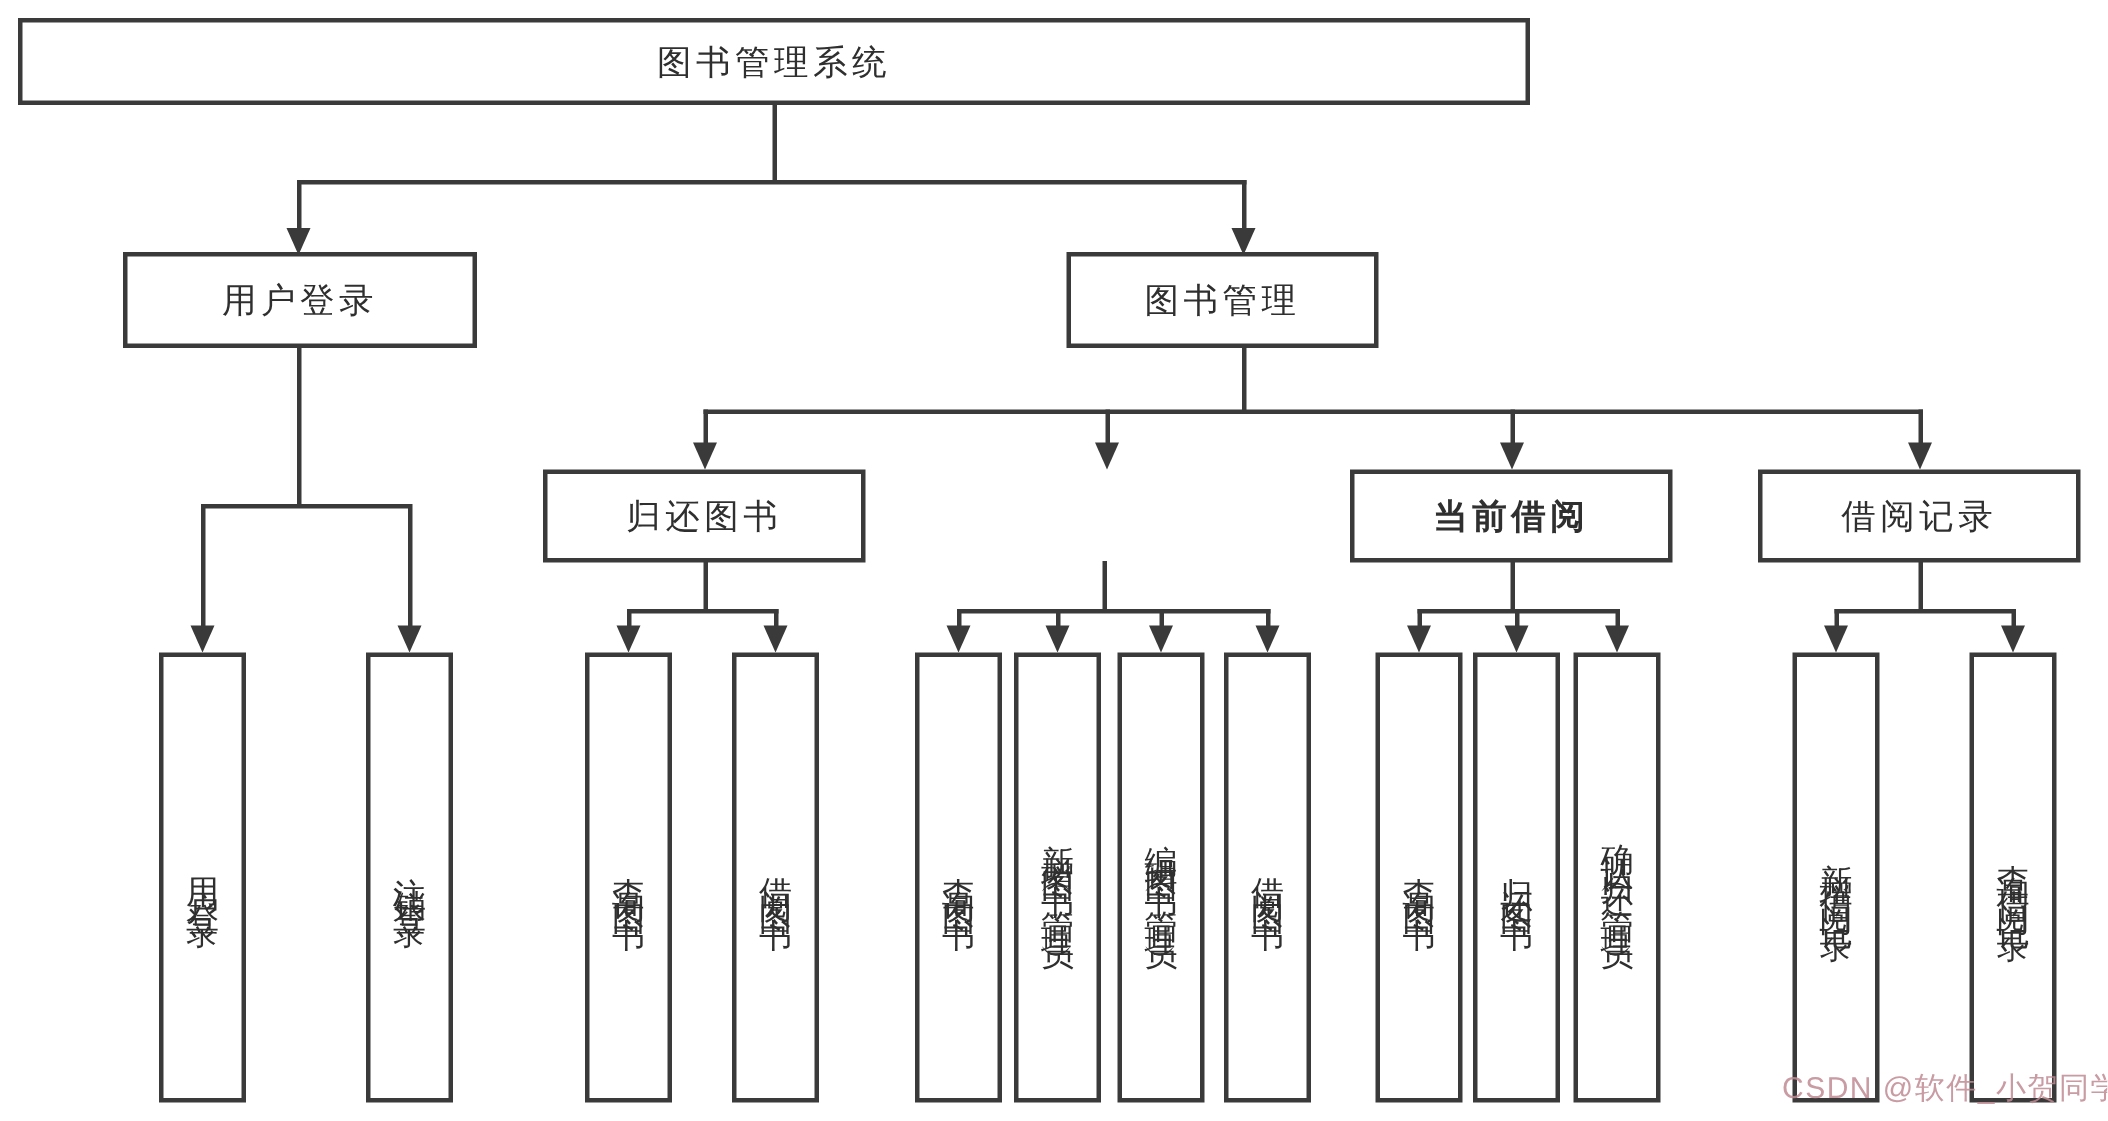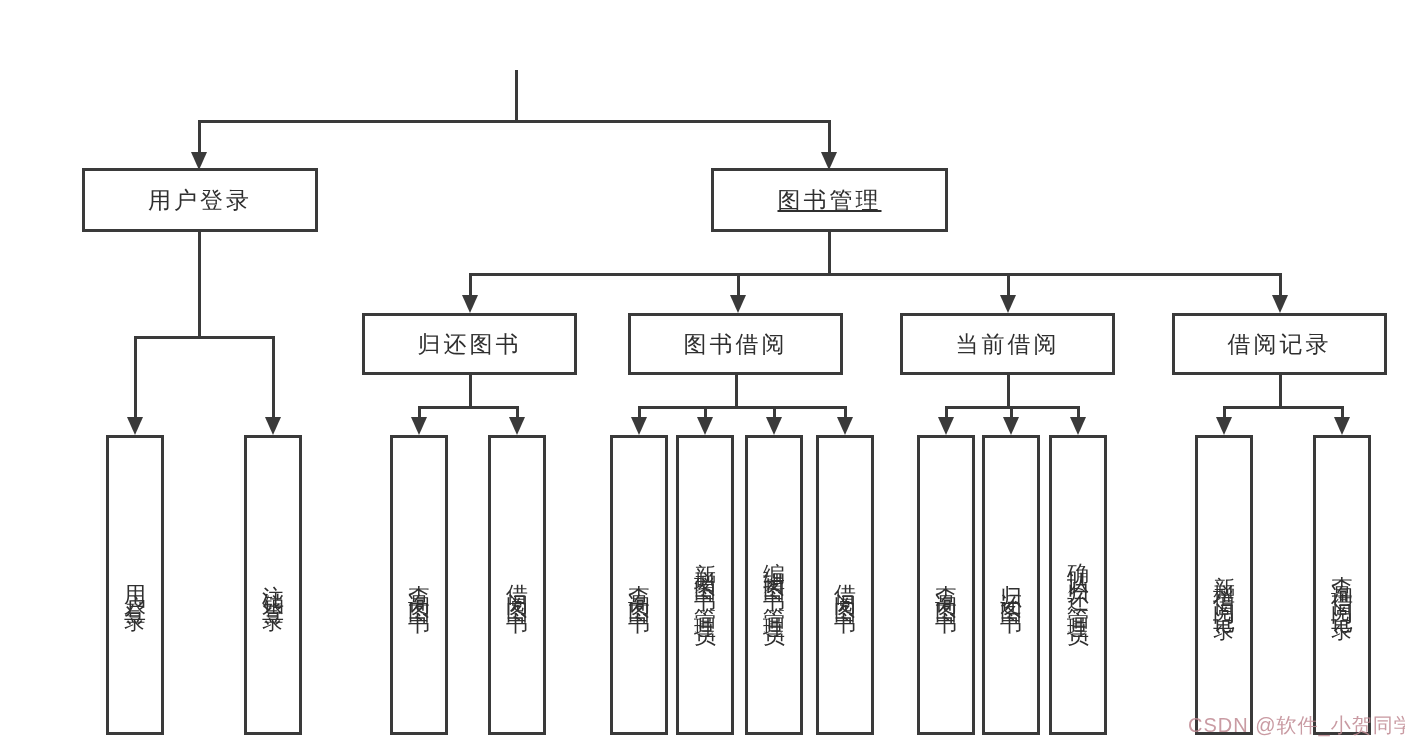--- a/index.html
+++ b/index.html
@@ -27,52 +27,52 @@
   .watermark{
     position:absolute;left:1188px;top:712px;font-size:20px;letter-spacing:1px;
     color:#c08a93;opacity:.85;white-space:nowrap;z-index:5;
   }
 </style>
 </head>
 <body>
 
 <div id="stage">
 
+  <div class="box" style="left:12px;top:12px;width:1008px;height:58px;">图书管理系统</div>
 
   <div class="vline" style="left:515px;top:70px;height:52px;"></div>
   <div class="hline" style="left:198px;top:120px;width:633px;"></div>
   <div class="vline" style="left:198px;top:120px;height:34px;"></div>
   <div class="arrow" style="left:191px;top:152px;"></div>
   <div class="vline" style="left:828px;top:120px;height:34px;"></div>
   <div class="arrow" style="left:821px;top:152px;"></div>
 
   <div class="box" style="left:82px;top:168px;width:236px;height:64px;">用户登录</div>
-  <div class="box" style="left:711px;top:168px;width:237px;height:64px;text-decoration:underline;">图书管理</div>
+  <div class="box" style="left:711px;top:168px;width:208px;height:64px;">图书管理</div>
 
   <div class="vline" style="left:198px;top:232px;height:106px;"></div>
   <div class="hline" style="left:134px;top:336px;width:140px;"></div>
   <div class="vline" style="left:134px;top:336px;height:83px;"></div>
   <div class="arrow" style="left:127px;top:417px;"></div>
   <div class="vline" style="left:272px;top:336px;height:83px;"></div>
   <div class="arrow" style="left:265px;top:417px;"></div>
 
   <div class="vline" style="left:828px;top:232px;height:43px;"></div>
   <div class="hline" style="left:469px;top:273px;width:813px;"></div>
   <div class="vline" style="left:469px;top:273px;height:24px;"></div>
   <div class="arrow" style="left:462px;top:295px;"></div>
   <div class="vline" style="left:737px;top:273px;height:24px;"></div>
   <div class="arrow" style="left:730px;top:295px;"></div>
   <div class="vline" style="left:1007px;top:273px;height:24px;"></div>
   <div class="arrow" style="left:1000px;top:295px;"></div>
   <div class="vline" style="left:1279px;top:273px;height:24px;"></div>
   <div class="arrow" style="left:1272px;top:295px;"></div>
 
   <div class="box" style="left:362px;top:313px;width:215px;height:62px;">归还图书</div>
-  <div class="box" style="left:628px;top:313px;width:215px;height:62px;">图书借阅</div>
-  <div class="box" style="left:900px;top:313px;width:215px;height:62px;">当前借阅</div>
+  <div class="box" style="left:900px;top:313px;width:215px;height:62px;font-weight:bold;">当前借阅</div>
   <div class="box" style="left:1172px;top:313px;width:215px;height:62px;">借阅记录</div>
 
   <div class="vline" style="left:469px;top:374px;height:34px;"></div>
   <div class="hline" style="left:418px;top:406px;width:101px;"></div>
   <div class="vline" style="left:418px;top:406px;height:13px;"></div>
   <div class="arrow" style="left:411px;top:417px;"></div>
   <div class="vline" style="left:516px;top:406px;height:13px;"></div>
   <div class="arrow" style="left:509px;top:417px;"></div>
 
   <div class="vline" style="left:735px;top:374px;height:34px;"></div>

